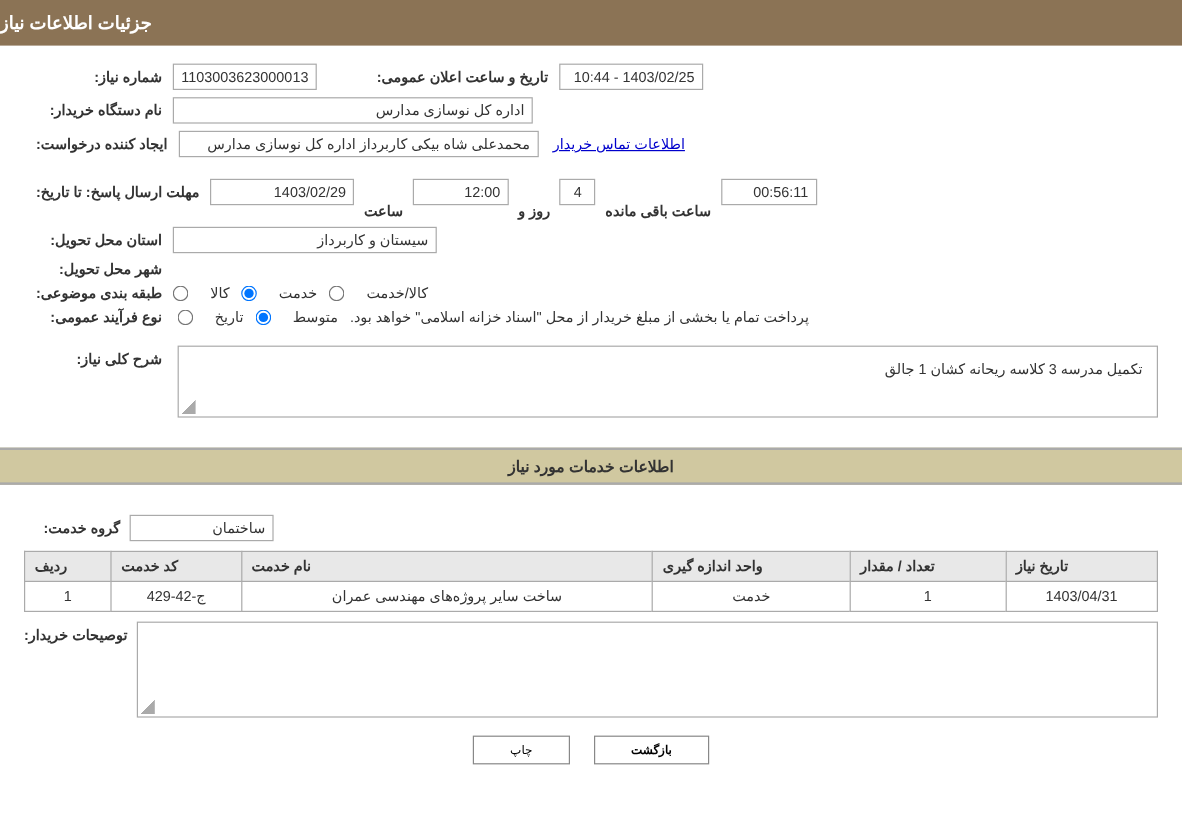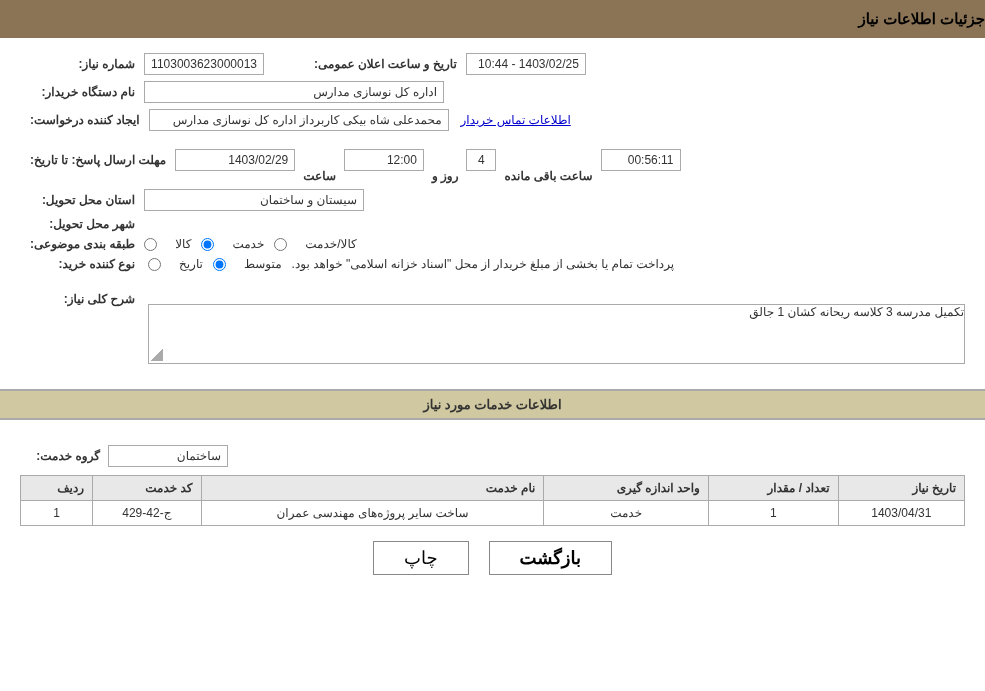--- a/index.html
+++ b/index.html
@@ -11,22 +11,22 @@
       color: #333;
     }
     .page-container {
       width: 985px;
       margin: 0 auto;
       background: #fff;
       min-height: 691px;
     }
     .header-bar {
       background: #8B7355;
-      color: #000000;
-      text-align: right;
+      color: #ffffff;
+      text-align: left;
       padding: 10px 0;
       font-size: 15px;
       font-weight: bold;
       margin-bottom: 10px;
     }
     .section {
       padding: 5px 20px;
     }
     .info-row {
       display: flex;
@@ -112,24 +112,23 @@
     }
     .process-content {
       text-align: right;
       font-size: 12px;
     }
     .description-box {
       border: 1px solid #aaa;
       background: #fff;
       min-height: 60px;
       width: 100%;
-      padding: 0;
+      padding: 12px;
       text-align: right;
       position: relative;
-      margin-top: 16px;
     }
     .description-text {
       text-align: right;
       font-size: 12px;
     }
     .resize-handle {
       position: absolute;
       bottom: 2px;
       left: 2px;
       width: 12px;
@@ -154,21 +153,21 @@
     }
     table {
       width: 100%;
       border-collapse: collapse;
       font-size: 12px;
     }
     table th {
       background: #e8e8e8;
       border: 1px solid #aaa;
       padding: 5px 8px;
-      text-align: right;
+      text-align: left;
     }
     table td {
       border: 1px solid #aaa;
       padding: 5px 8px;
       text-align: center;
     }
     .buyer-notes-row {
       display: flex;
       align-items: flex-start;
       margin: 8px 20px;
@@ -193,21 +192,21 @@
       justify-content: center;
       gap: 20px;
       margin: 15px 0;
     }
     .btn {
       padding: 5px 30px;
       border: 1px solid #aaa;
       background: #f0f0f0;
       cursor: pointer;
       font-family: Tahoma, Arial, sans-serif;
-      font-size: 18px;
+      font-size: 10px;
       text-align: right;
     }
     .btn-print {
       background: #fff;
       border: 1px solid #888;
     }
     .btn-back {
       background: #fff;
       border: 1px solid #888;
       font-weight: bold;
@@ -257,21 +256,21 @@
         <div class="value-box xnarrow" style="min-width:30px; text-align:center;">4</div>
         <div class="inline-label">روز و</div>
         <div class="value-box xnarrow">12:00</div>
         <div class="inline-label">ساعت</div>
         <div class="value-box narrow">1403/02/29</div>
         <div class="label">مهلت ارسال پاسخ: تا تاریخ:</div>
       </div>
 
       <div class="info-row">
         <div style="display:flex; align-items:center; gap:4px;">
-          <div class="value-box medium">سیستان و ساختمان</div>
+          <div class="value-box medium">سیستان و کاربرداز</div>
           <div class="label">استان محل تحویل:</div>
         </div>
       </div>
 
       <div class="info-row">
         <div style="display:flex; align-items:center; gap:4px;">
           <div class="label">شهر محل تحویل:</div>
         </div>
       </div>
 
@@ -301,21 +300,21 @@
           <div class="radio-group">
             <div class="radio-item">
               <span>متوسط</span>
               <input type="radio" name="process" checked="" style="">
             </div>
             <div class="radio-item">
               <span>تاریخ</span>
               <input type="radio" name="process" style="">
             </div>
           </div>
-          <div class="process-label">نوع کننده خرید:</div>
+          <div class="process-label">نوع فرآیند عمومی:</div>
         </div>
       </div>
 
     </div>
 
     <div style="margin: 6px 20px; display:flex; align-items:flex-start; gap:8px; justify-content:flex-end;">
       <div style="flex:1; position:relative;">
         <div class="description-box">
           <div class="description-text">تکمیل مدرسه 3 کلاسه ریحانه کشان 1 جالق</div>
           <div class="resize-handle"></div>
@@ -349,20 +348,26 @@
               <td>1</td>
               <td>خدمت</td>
               <td>ساخت سایر پروژه‌های مهندسی عمران</td>
               <td>ج-42-429</td>
               <td>1</td>
             </tr>
           </tbody>
       </table>
     </div>
 
+    <div class="buyer-notes-row">
+      <div class="buyer-notes-box">
+        <div class="resize-handle"></div>
+      </div>
+      <div class="buyer-notes-label">توصیحات خریدار:</div>
+    </div>
 
     <div class="buttons-row">
       <button class="btn btn-back">بازگشت</button>
       <button class="btn btn-print">چاپ</button>
     </div>
 
   </div>
 </div>
 
 </body></html>

